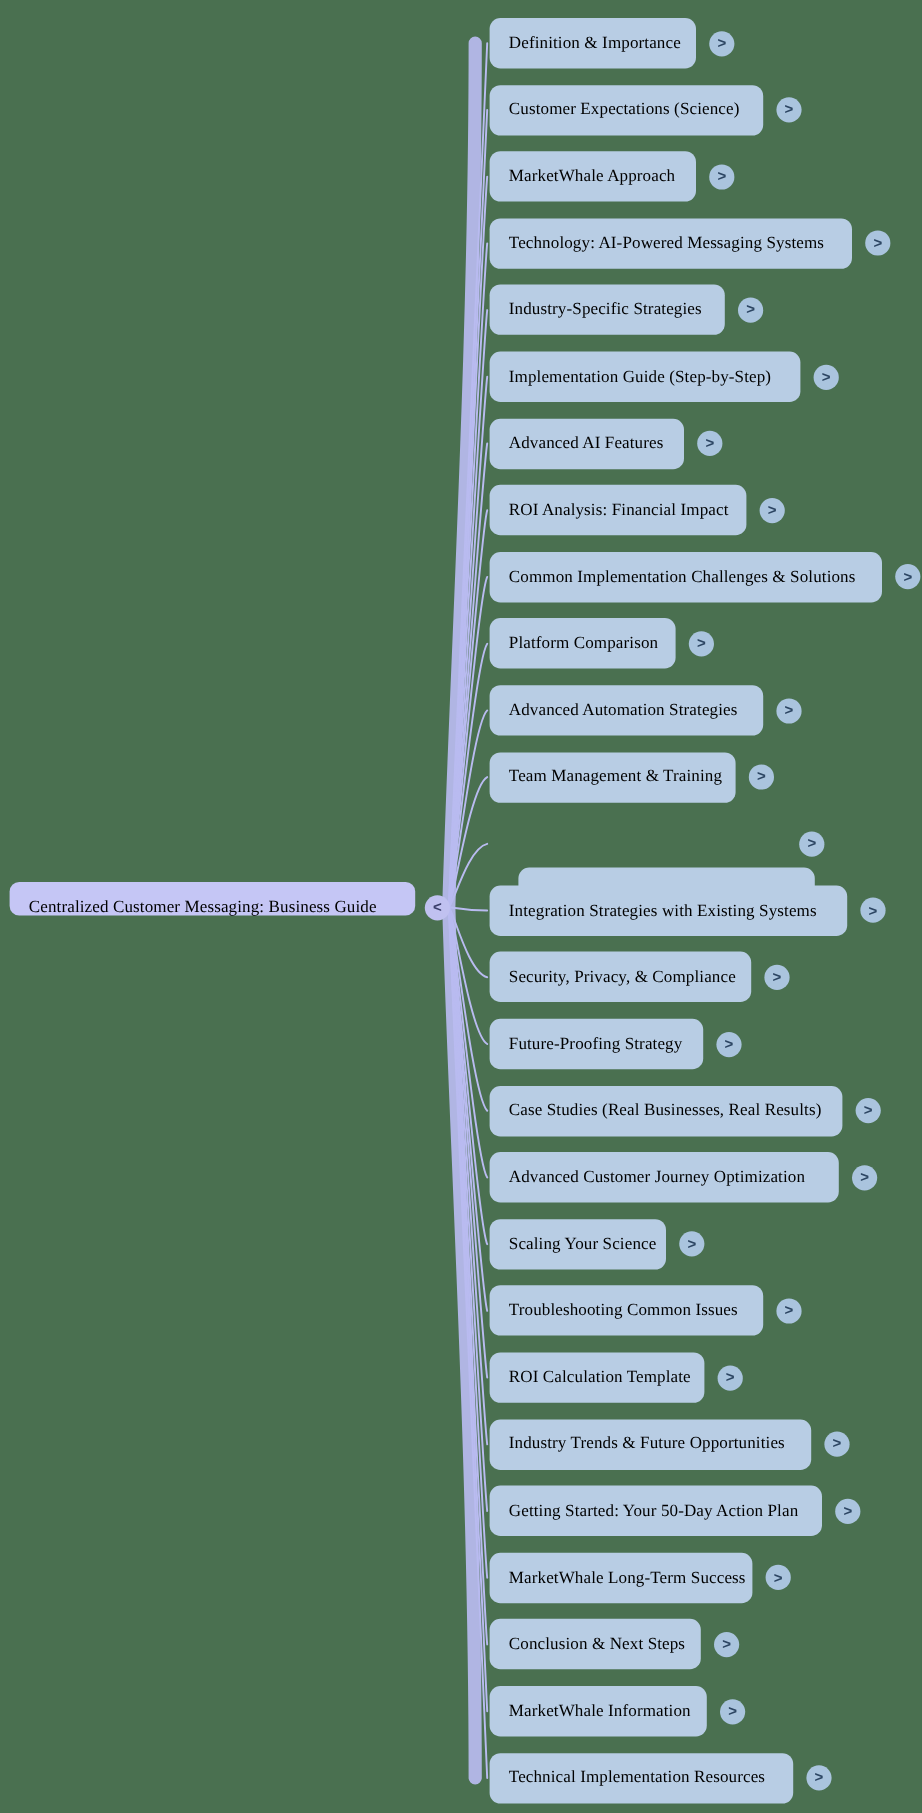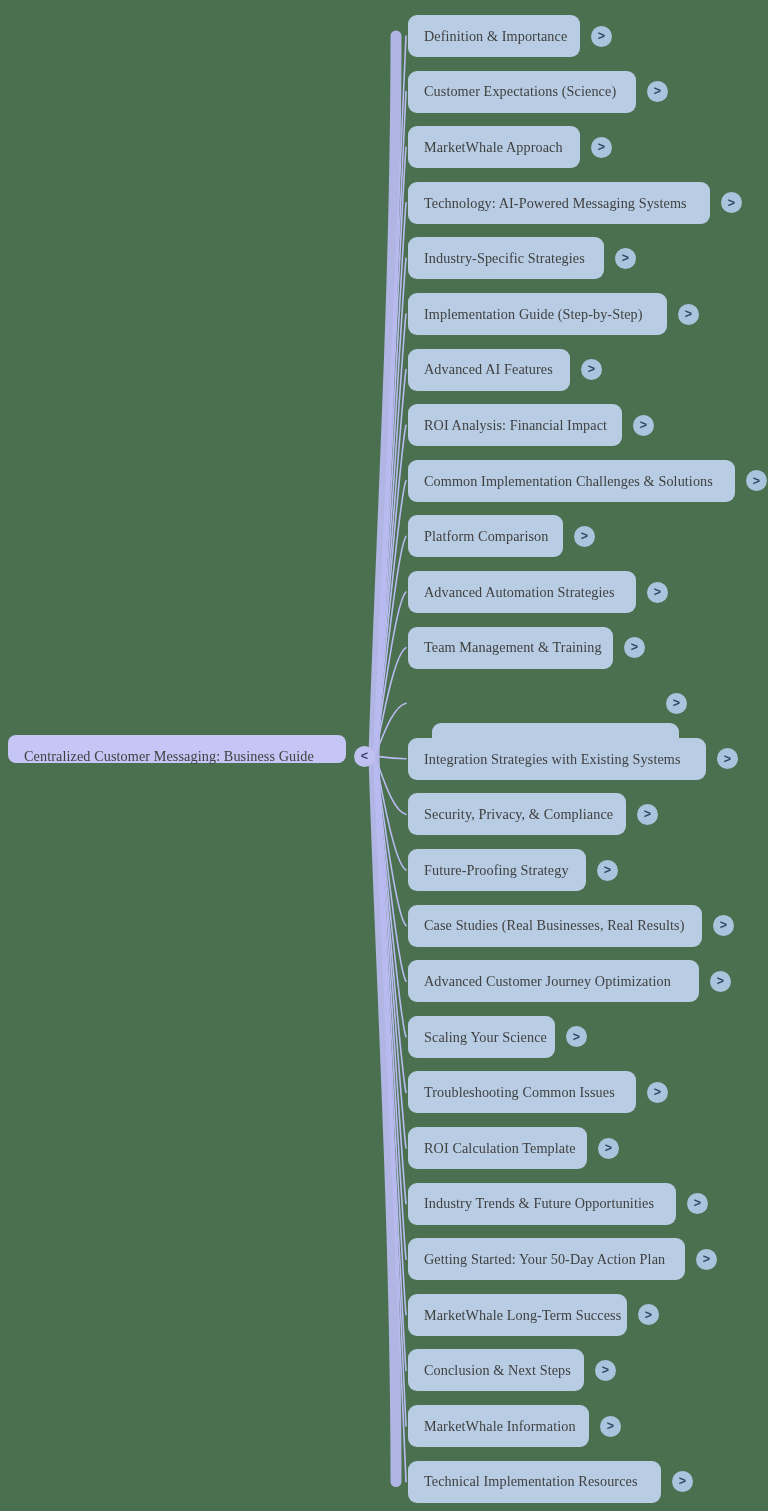--- a/index.html
+++ b/index.html
@@ -27,21 +27,21 @@
   .node {
     position: absolute;
     box-sizing: border-box;
     display: flex;
     align-items: center;
     border-radius: 9px;
     height: 42px;
     padding: 0 16px;
     white-space: nowrap;
     font-size: 14.2px;
-    color: #404040;
+    color: #000000;
     letter-spacing: 0.1px;
   }
   .node-root {
     background: #c5c6f5;
     border-radius: 8px;
     height: 28px;
     align-items: flex-end;
   }
   .node-child {
     background: #b8cde4;

